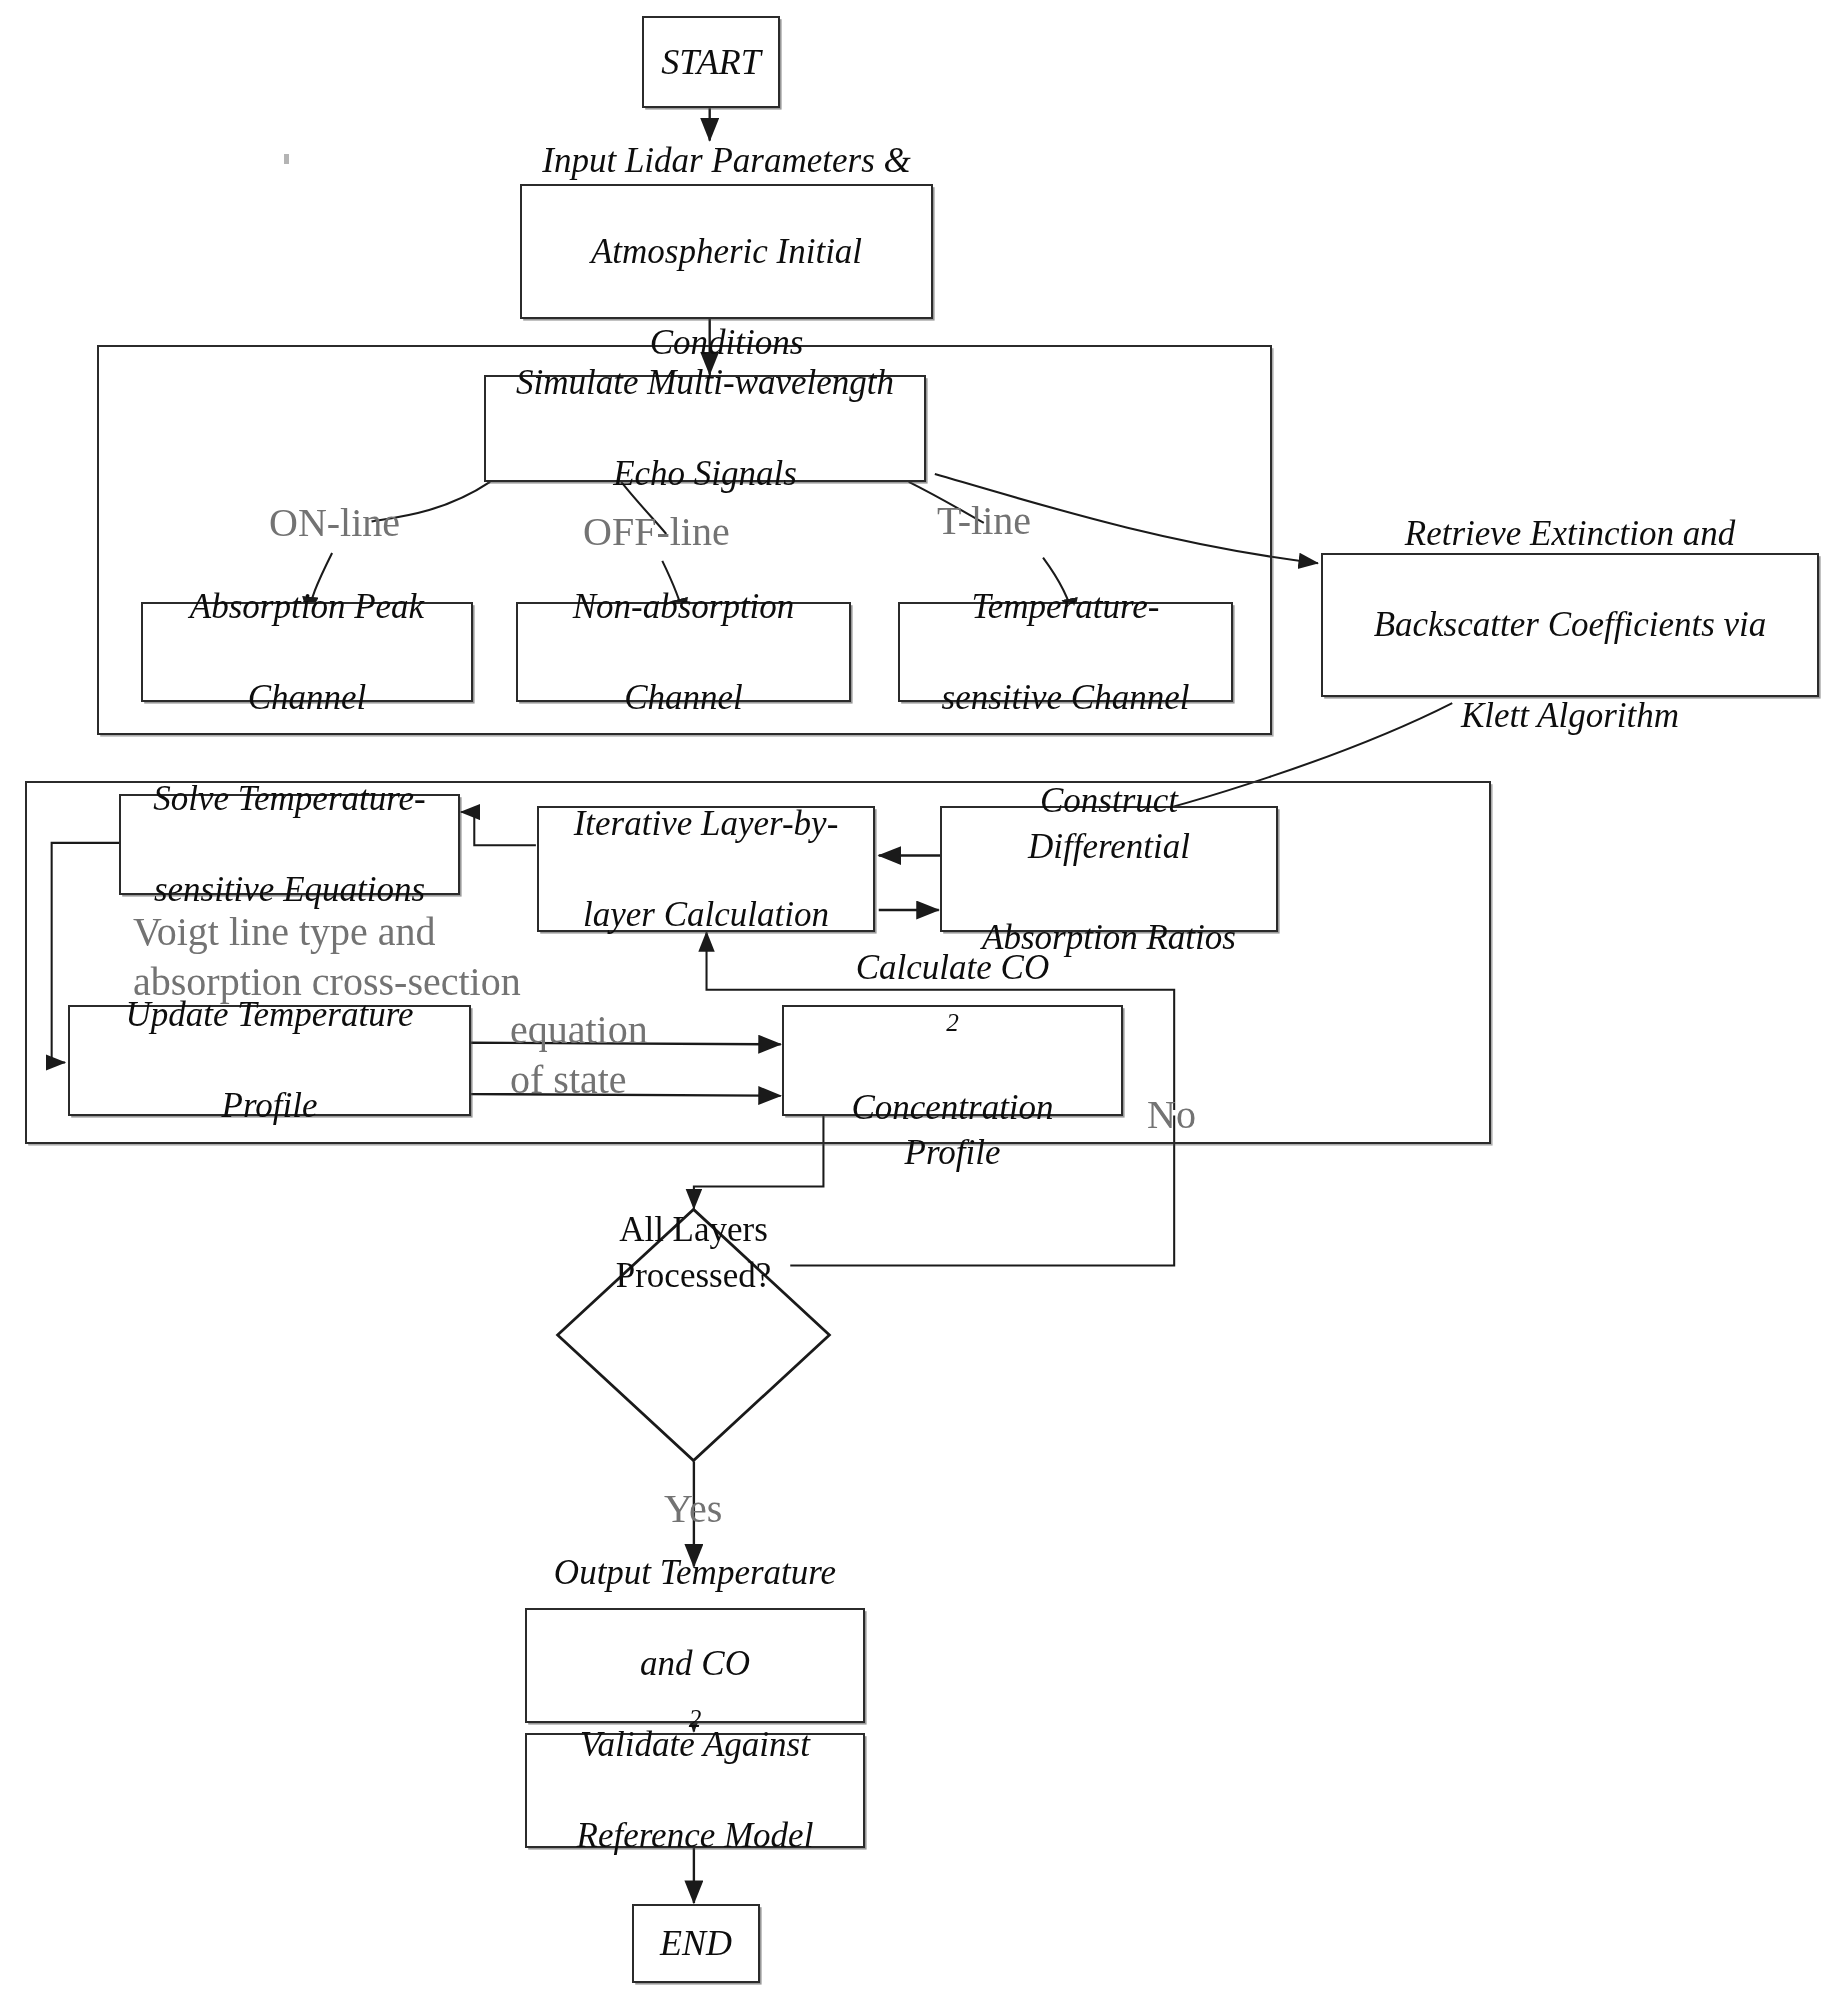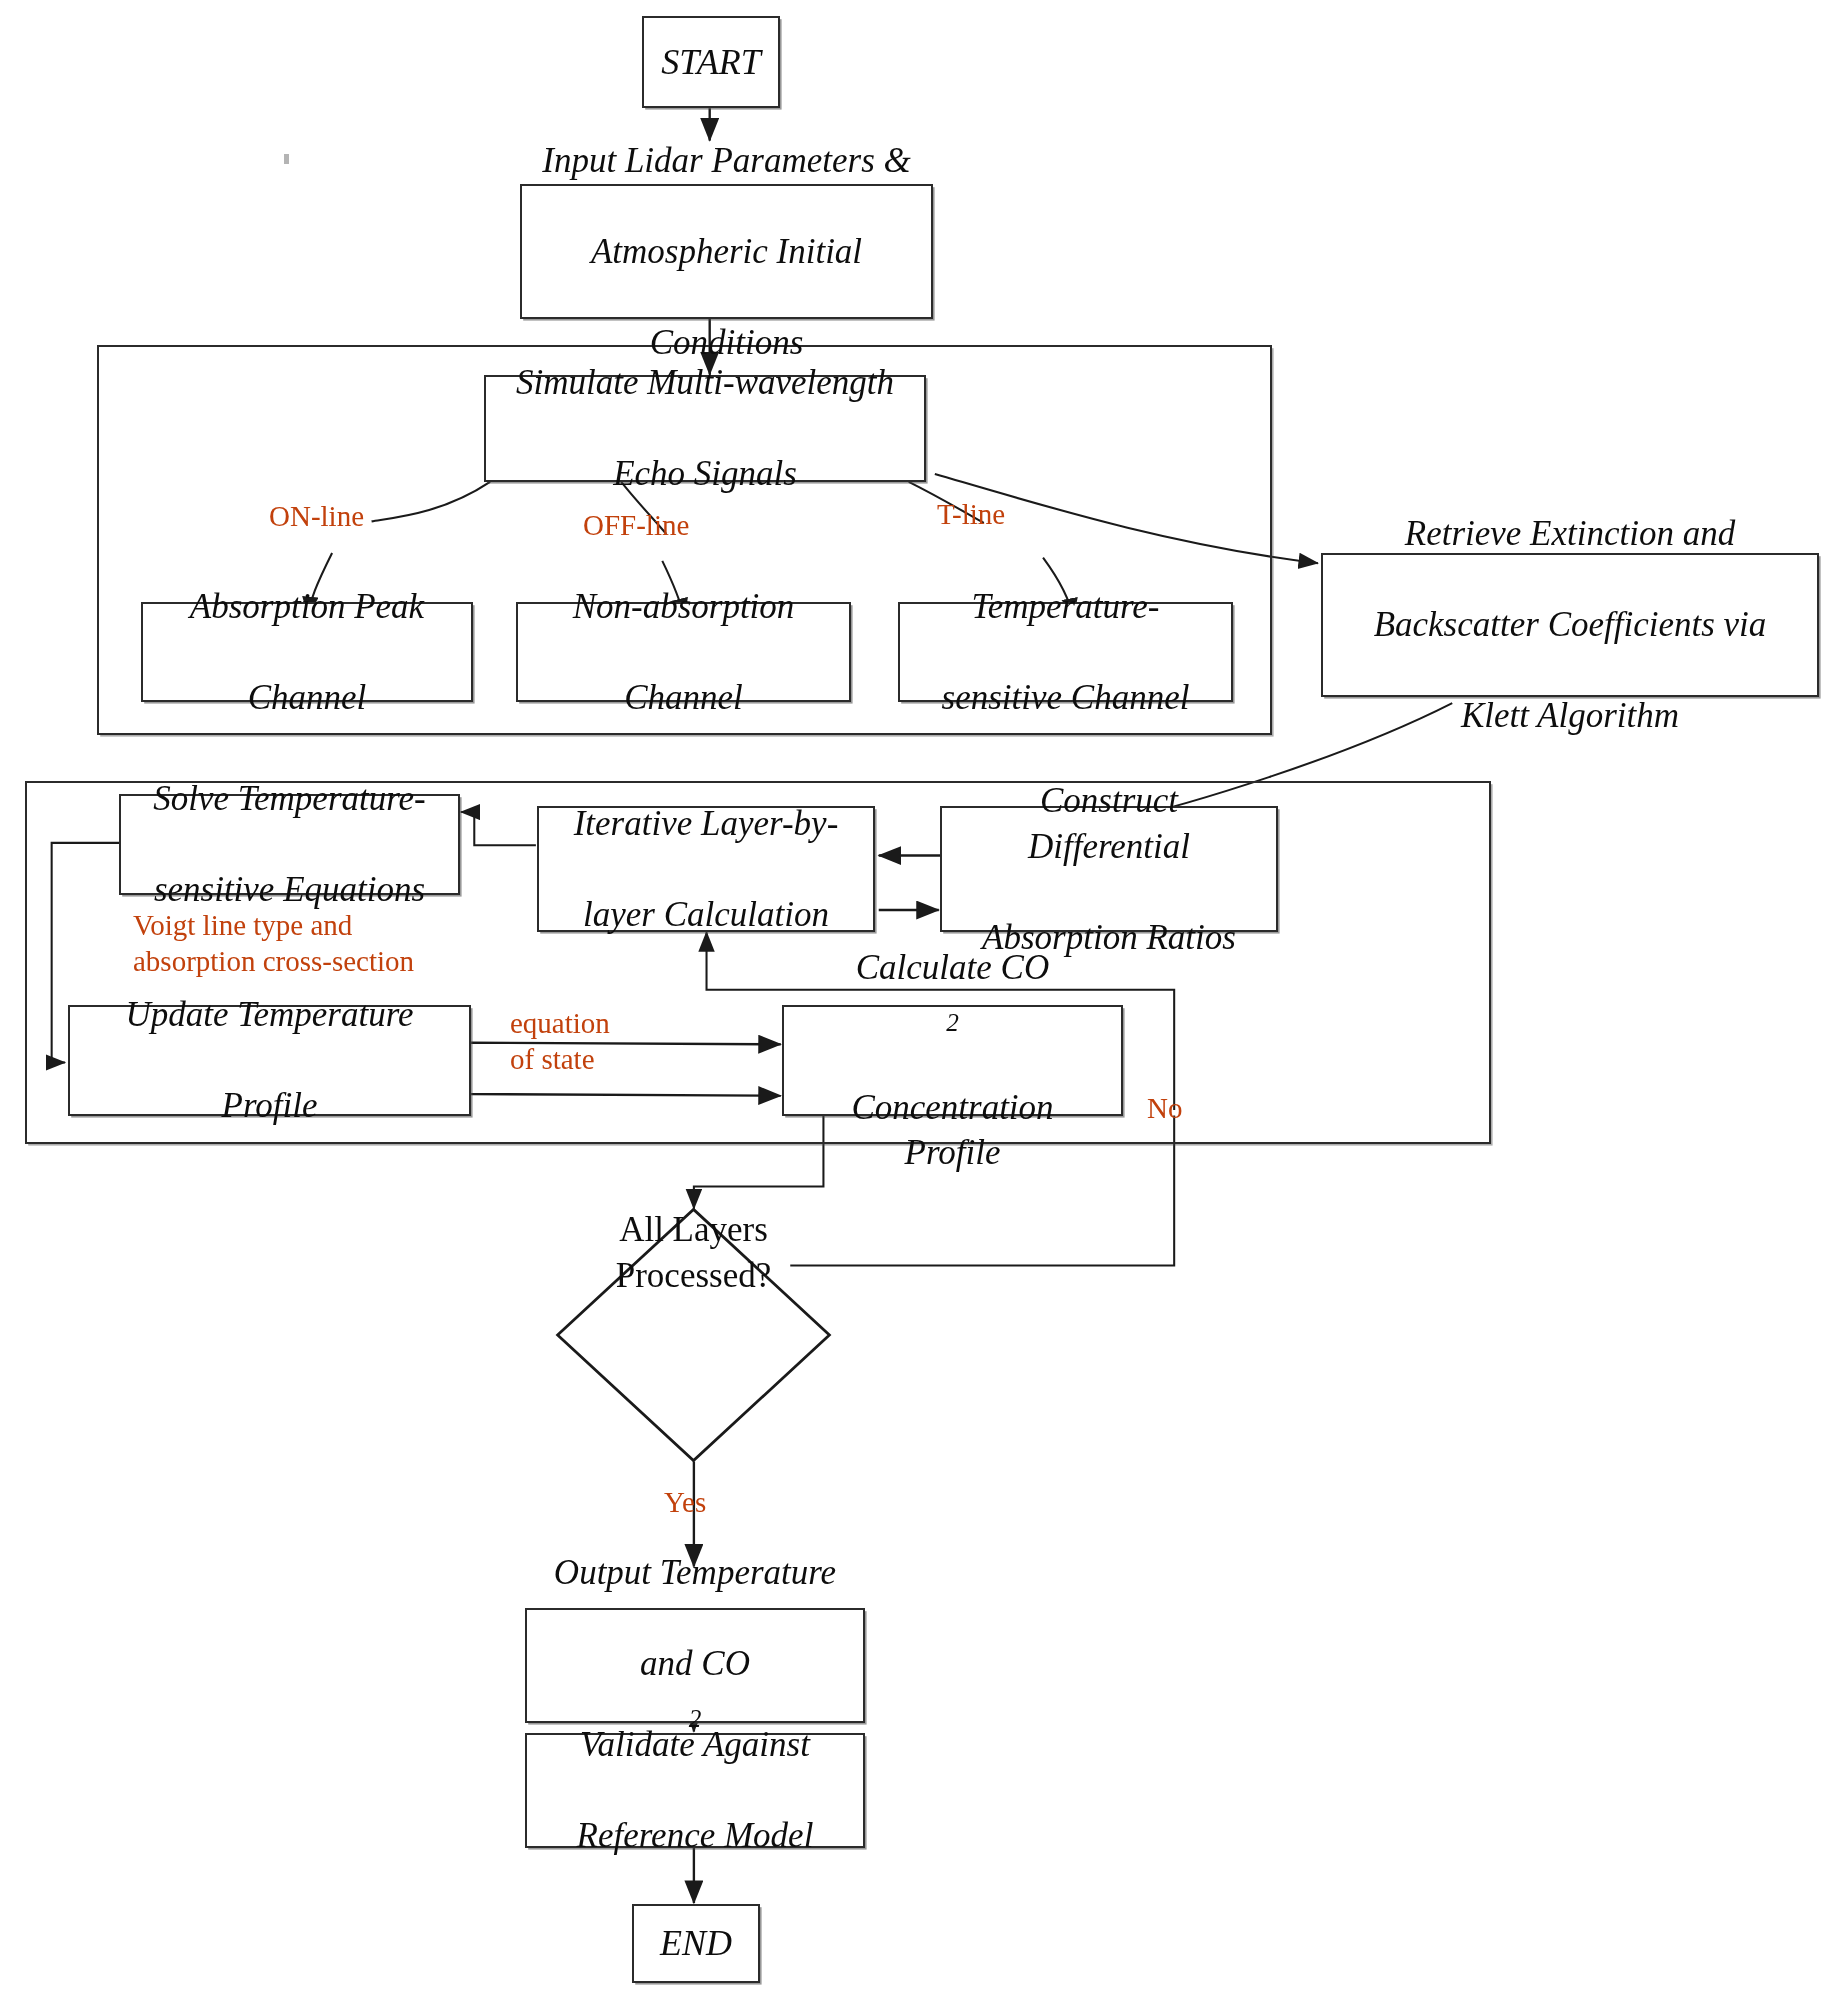--- a/index.html
+++ b/index.html
@@ -43,26 +43,26 @@
   .container-box {
     position: absolute;
     box-sizing: border-box;
     border: 2.4px solid #2b2b2b;
     background: transparent;
     z-index: 1;
     box-shadow: 2.4px 2.4px 0 -0.8px rgba(70,70,70,0.45);
   }
   .edge-label {
     position: absolute;
-    font-size: 29px;
+    font-size: 40px;
     line-height: 1.25;
     white-space: nowrap;
     z-index: 4;
     background: transparent;
-    color: #c2410c;
+    color: #737373;
   }
   .diamond-wrap {
     position: absolute;
     z-index: 3;
   }
   .diamond-wrap svg { display:block; }
   .diamond-text {
     position: absolute;
     left: 0; top: 0;
     width: 100%; height: 100%;

